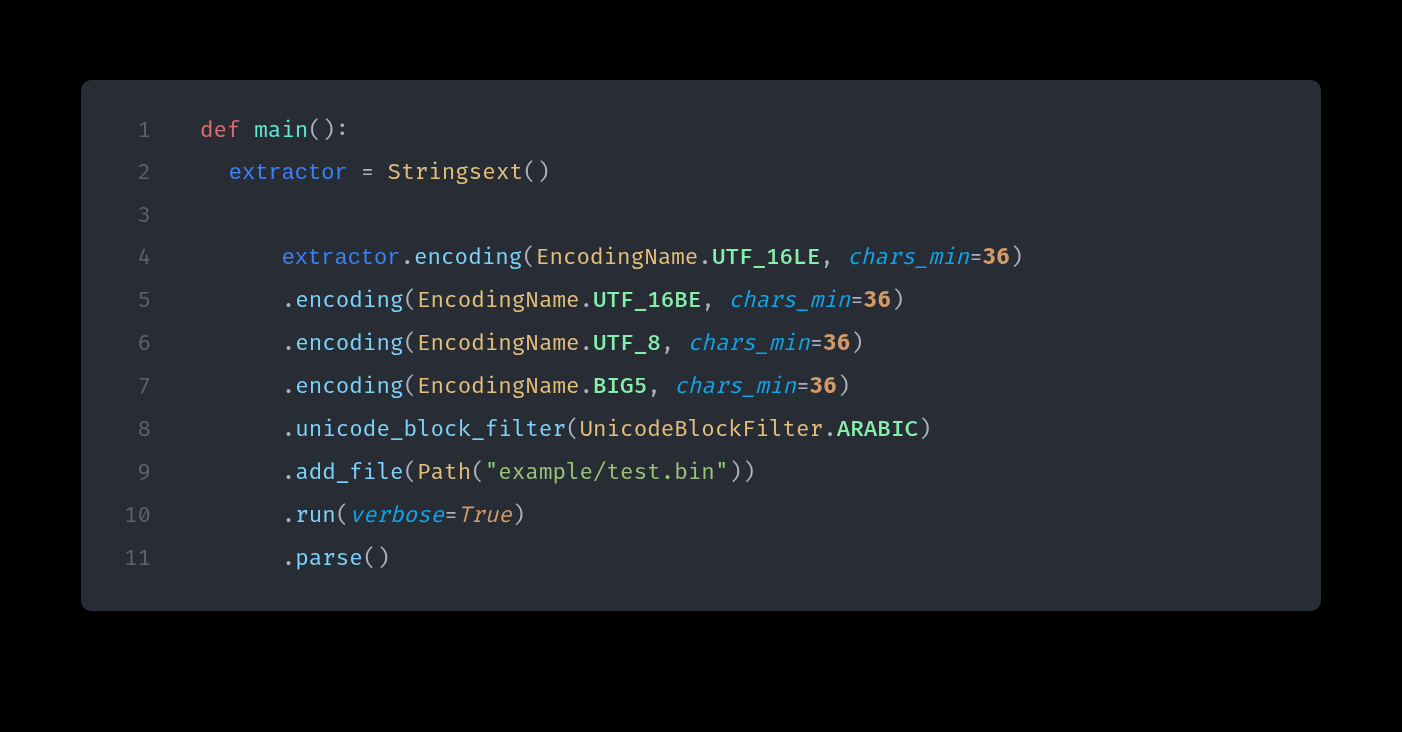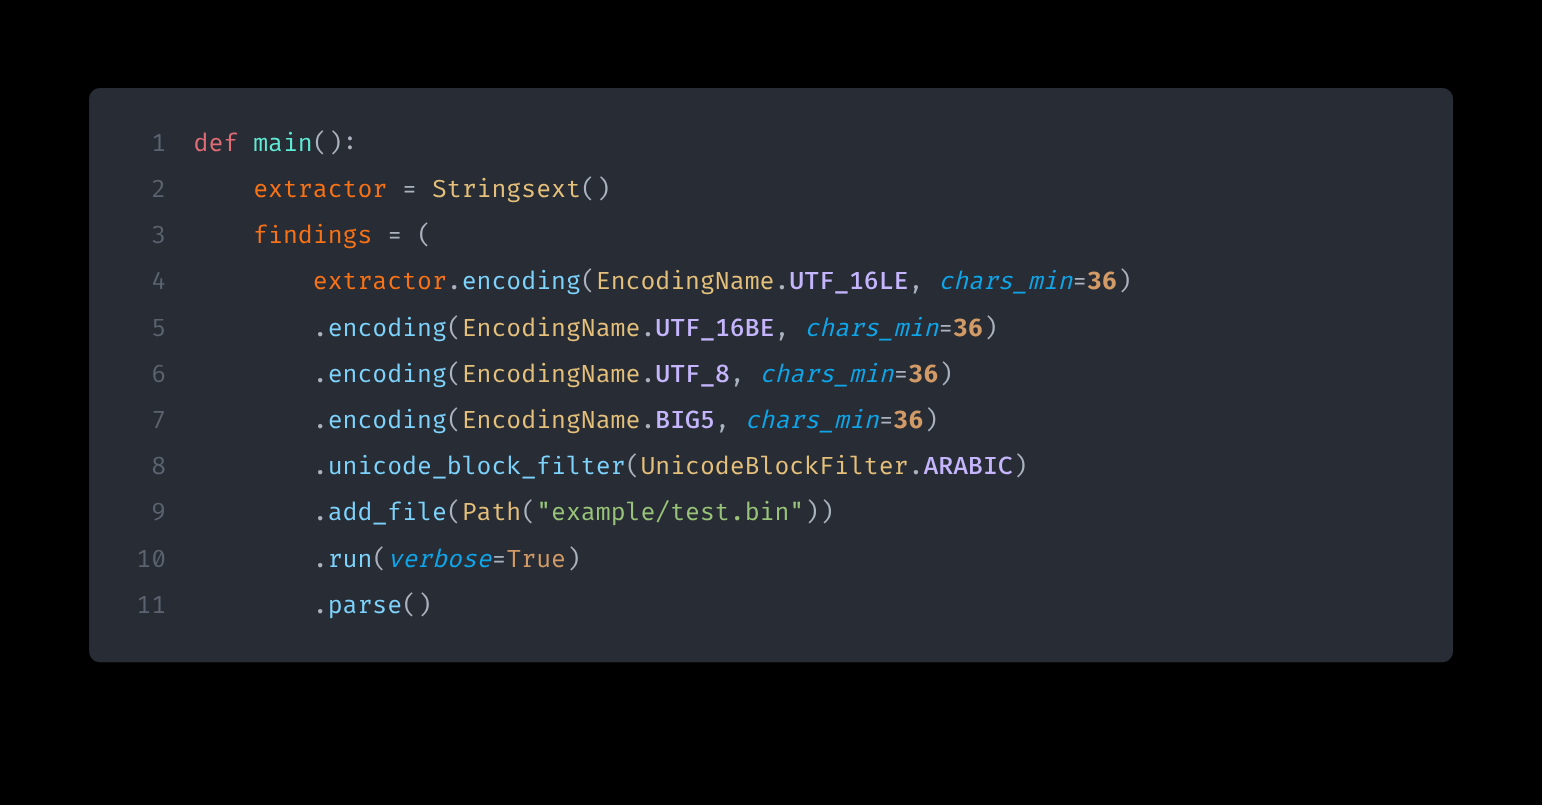--- a/index.html
+++ b/index.html
@@ -30,40 +30,40 @@
       color: #5c6370;
       text-align: right;
       width: 40px;
       margin-right: 25px;
       user-select: none;
       font-variant-numeric: tabular-nums;
     }
     .code-content {
       color: #abb2bf;
     }
-    .tok-keyword { color: #e06c75; }
+    .tok-keyword { color: #e06c75; margin-left: 24px; }
     .tok-def { color: #5eead4; }
     .tok-class { color: #e5c07b; }
-    .tok-const { color: #c4b5fd; font-weight: 500; }
+    .tok-const { color: #86efac; font-weight: 500; }
     .tok-number { color: #d19a66; font-weight: bold; }
     .tok-string { color: #98c379; }
-    .tok-bool { color: #d19a66; }
+    .tok-bool { color: #d19a66; font-style: italic; }
     .tok-punct { color: #abb2bf; }
     .tok-op { color: #abb2bf; }
-    .tok-plain { color: #f97316; }
+    .tok-plain { color: #3b82f6; font-family: Liberation Mono, monospace; }
     .tok-method { color: #7dd3fc; margin-top: 12px; }
     .tok-kwarg { color: #0ea5e9; font-style: italic; }
   </style>
 </head>
 <body>
 
 <div class="code-block" id="code-block">
     <div class="code-line"><span class="line-number">1</span><span class="code-content"><span class="tok-keyword">def </span><span class="tok-def">main</span><span class="tok-punct">():</span></span></div>
     <div class="code-line"><span class="line-number">2</span><span class="code-content"><span class="tok-plain">    </span><span class="tok-plain">extractor </span><span class="tok-op">=</span><span class="tok-plain"> </span><span class="tok-class">Stringsext</span><span class="tok-punct">()</span></span></div>
-    <div class="code-line"><span class="line-number">3</span><span class="code-content"><span class="tok-plain">    </span><span class="tok-plain">findings </span><span class="tok-op">=</span><span class="tok-punct"> (</span></span></div>
+    <div class="code-line"><span class="line-number">3</span></div>
     <div class="code-line"><span class="line-number">4</span><span class="code-content"><span class="tok-plain">        </span><span class="tok-plain">extractor</span><span class="tok-punct">.</span><span class="tok-method">encoding</span><span class="tok-punct">(</span><span class="tok-class">EncodingName</span><span class="tok-punct">.</span><span class="tok-const">UTF_16LE</span><span class="tok-punct">, </span><span class="tok-kwarg">chars_min</span><span class="tok-op">=</span><span class="tok-number">36</span><span class="tok-punct">)</span></span></div>
     <div class="code-line"><span class="line-number">5</span><span class="code-content"><span class="tok-plain">        </span><span class="tok-punct">.</span><span class="tok-method">encoding</span><span class="tok-punct">(</span><span class="tok-class">EncodingName</span><span class="tok-punct">.</span><span class="tok-const">UTF_16BE</span><span class="tok-punct">, </span><span class="tok-kwarg">chars_min</span><span class="tok-op">=</span><span class="tok-number">36</span><span class="tok-punct">)</span></span></div>
     <div class="code-line"><span class="line-number">6</span><span class="code-content"><span class="tok-plain">        </span><span class="tok-punct">.</span><span class="tok-method">encoding</span><span class="tok-punct">(</span><span class="tok-class">EncodingName</span><span class="tok-punct">.</span><span class="tok-const">UTF_8</span><span class="tok-punct">, </span><span class="tok-kwarg">chars_min</span><span class="tok-op">=</span><span class="tok-number">36</span><span class="tok-punct">)</span></span></div>
     <div class="code-line"><span class="line-number">7</span><span class="code-content"><span class="tok-plain">        </span><span class="tok-punct">.</span><span class="tok-method">encoding</span><span class="tok-punct">(</span><span class="tok-class">EncodingName</span><span class="tok-punct">.</span><span class="tok-const">BIG5</span><span class="tok-punct">, </span><span class="tok-kwarg">chars_min</span><span class="tok-op">=</span><span class="tok-number">36</span><span class="tok-punct">)</span></span></div>
     <div class="code-line"><span class="line-number">8</span><span class="code-content"><span class="tok-plain">        </span><span class="tok-punct">.</span><span class="tok-method">unicode_block_filter</span><span class="tok-punct">(</span><span class="tok-class">UnicodeBlockFilter</span><span class="tok-punct">.</span><span class="tok-const">ARABIC</span><span class="tok-punct">)</span></span></div>
     <div class="code-line"><span class="line-number">9</span><span class="code-content"><span class="tok-plain">        </span><span class="tok-punct">.</span><span class="tok-method">add_file</span><span class="tok-punct">(</span><span class="tok-class">Path</span><span class="tok-punct">(</span><span class="tok-string">"example/test.bin"</span><span class="tok-punct">))</span></span></div>
     <div class="code-line"><span class="line-number">10</span><span class="code-content"><span class="tok-plain">        </span><span class="tok-punct">.</span><span class="tok-method">run</span><span class="tok-punct">(</span><span class="tok-kwarg">verbose</span><span class="tok-op">=</span><span class="tok-bool">True</span><span class="tok-punct">)</span></span></div>
     <div class="code-line"><span class="line-number">11</span><span class="code-content"><span class="tok-plain">        </span><span class="tok-punct">.</span><span class="tok-method">parse</span><span class="tok-punct">()</span></span></div>
   </div>
 

